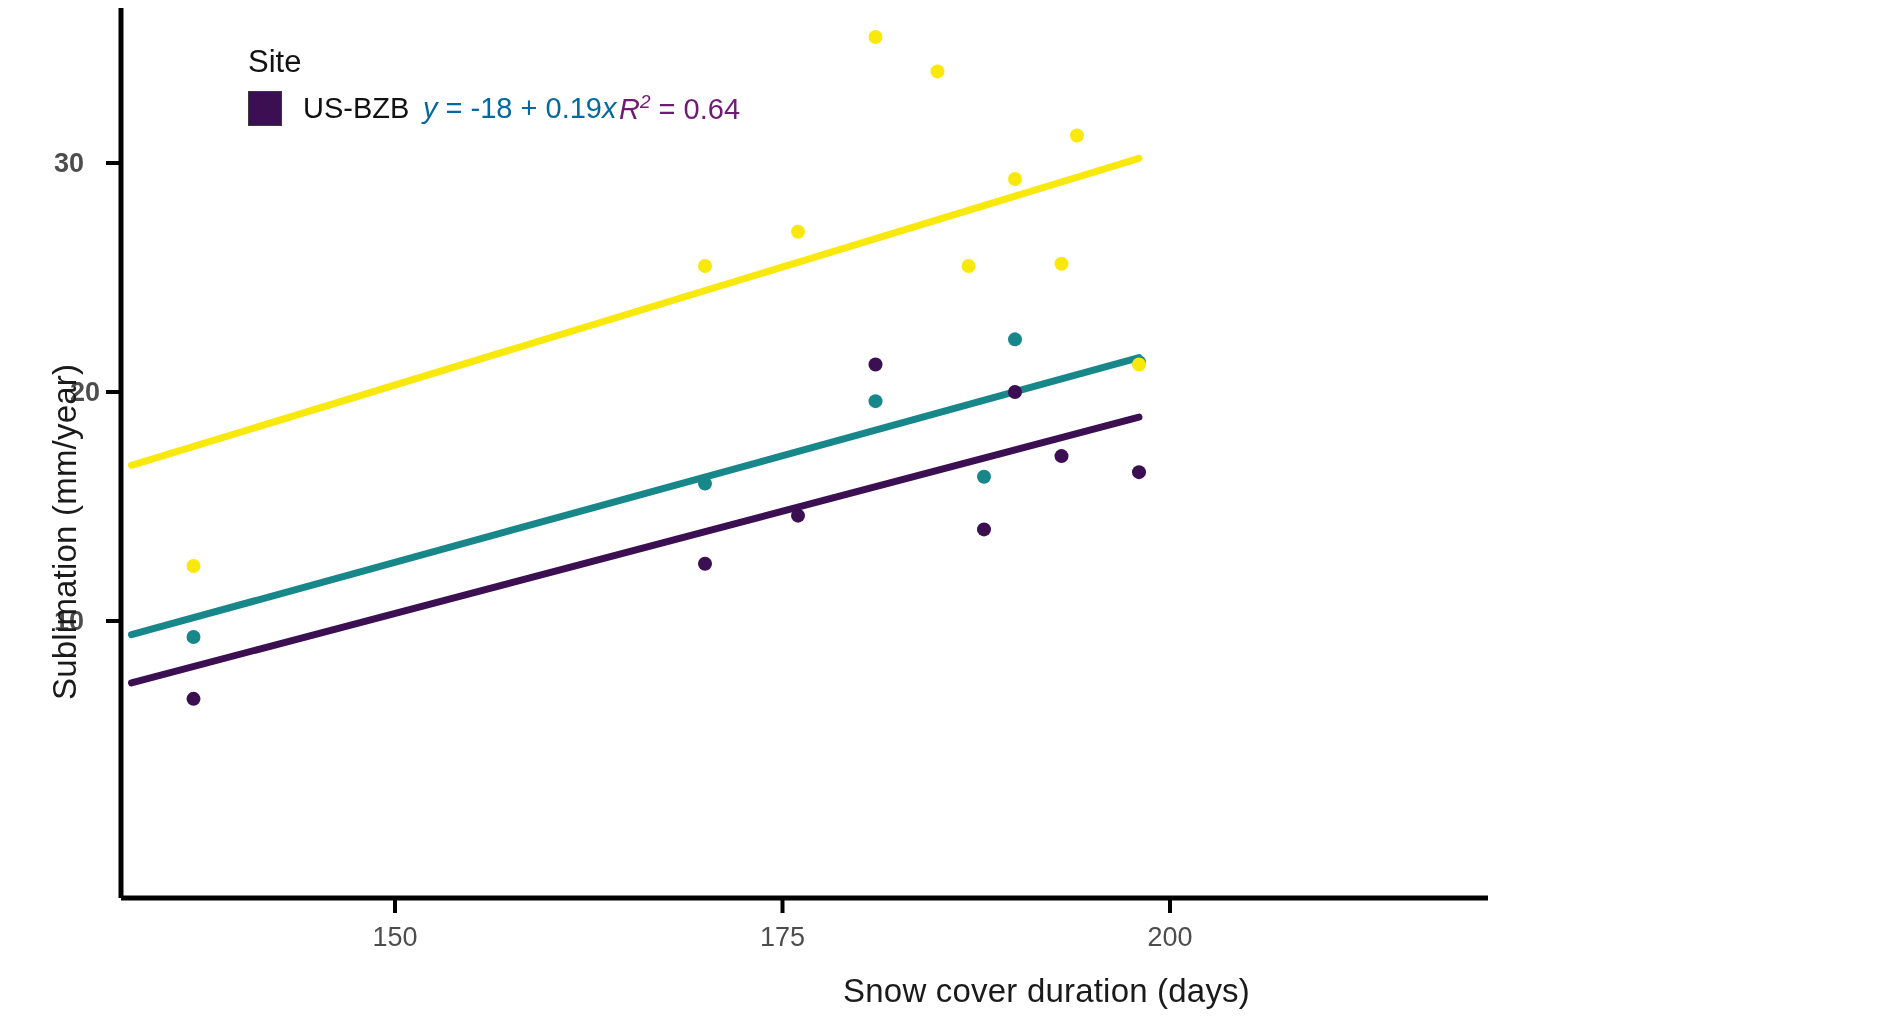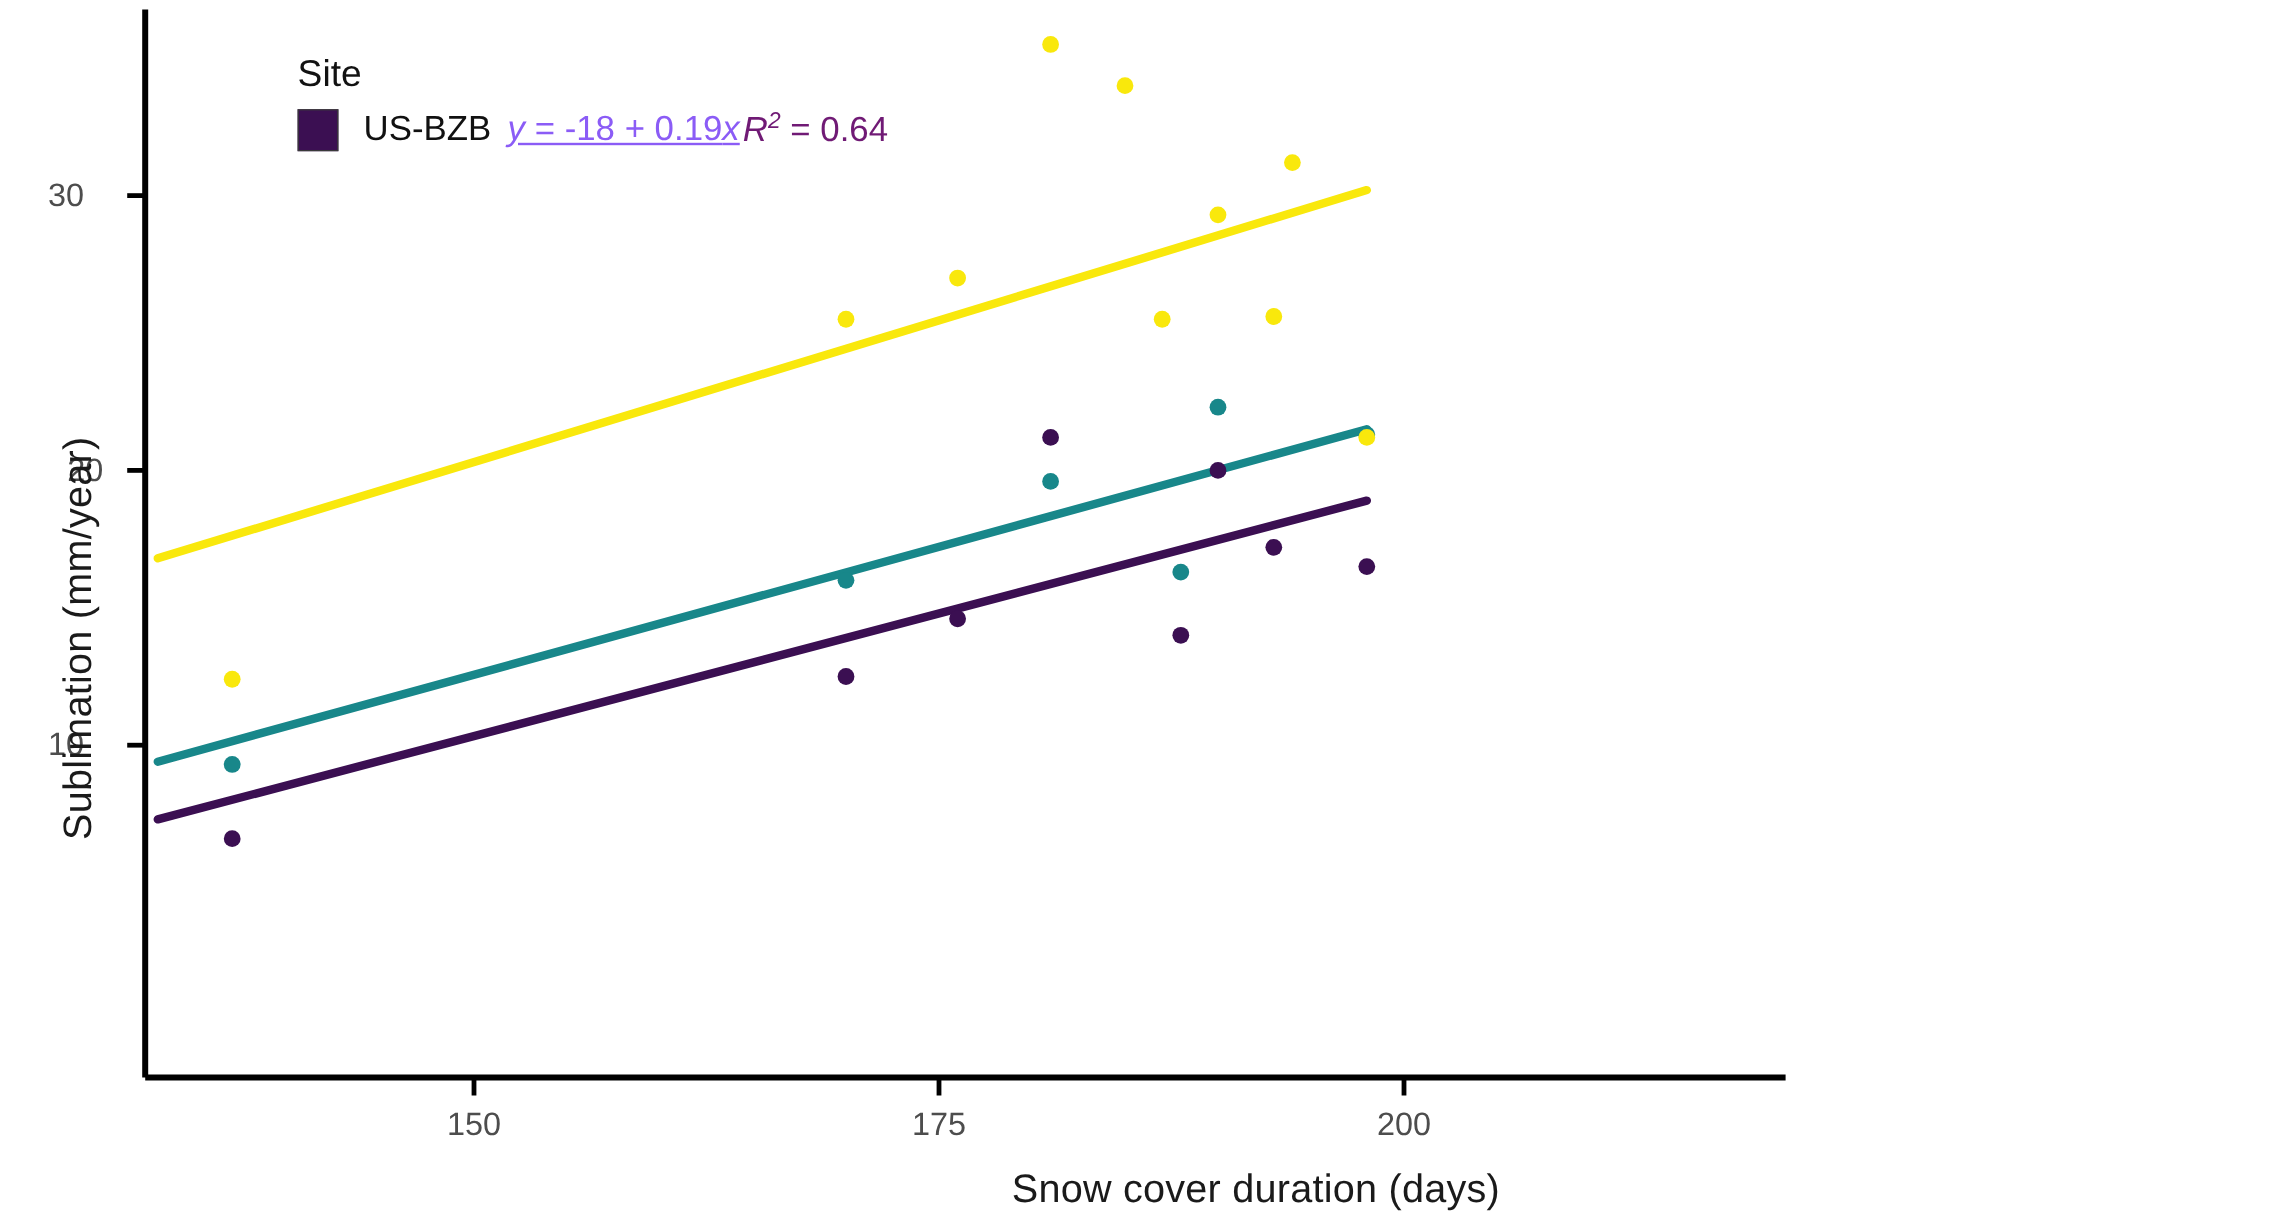--- a/index.html
+++ b/index.html
@@ -13,30 +13,30 @@
 
   
   .axis-title{position:absolute;color:#1a1a1a;font-size:33px;letter-spacing:.2px;}
   #x-axis-title{left:0;top:972px;width:1250px;text-align:right;}
   #y-axis-title{transform:rotate(-90deg);transform-origin:left top;
                 left:46px;top:700px;width:700px;text-align:left;white-space:nowrap;}
 
   
   .tick-label{position:absolute;color:#4d4d4d;font-size:27px;}
   .tick-x{transform:translateX(-50%);}
-  .tick-y{transform:translateY(-50%);text-align:left;}
+  .tick-y{transform:translateY(-50%);text-align:center;font-weight:bold;}
 
   
   #legend{position:absolute;left:248px;top:44px;}
   #legend-title{font-size:31px;color:#121212;margin-bottom:11px;}
   .legend-row{display:flex;align-items:center;height:35px;}
   .legend-swatch{width:34px;height:35px;border:1px solid #3a3a3a;box-sizing:border-box;
                  flex:0 0 34px;}
   .legend-label{width:120px;margin-left:21px;font-size:29px;color:#111;}
-  .legend-eq{width:196px;font-size:29px;color:#8b5cf6;text-decoration:underline;}
+  .legend-eq{width:196px;font-size:29px;color:#0369a1;}
   .legend-r2{font-size:29px;color:#701a75;}
   .it{font-style:italic;}
   .sup{font-size:19px;vertical-align:super;font-style:italic;}
 </style>
 </head>
 <body>
 
 <div id="figure">
 
   <svg id="plot-svg" viewBox="0 0 1892 1017" preserveAspectRatio="none">

